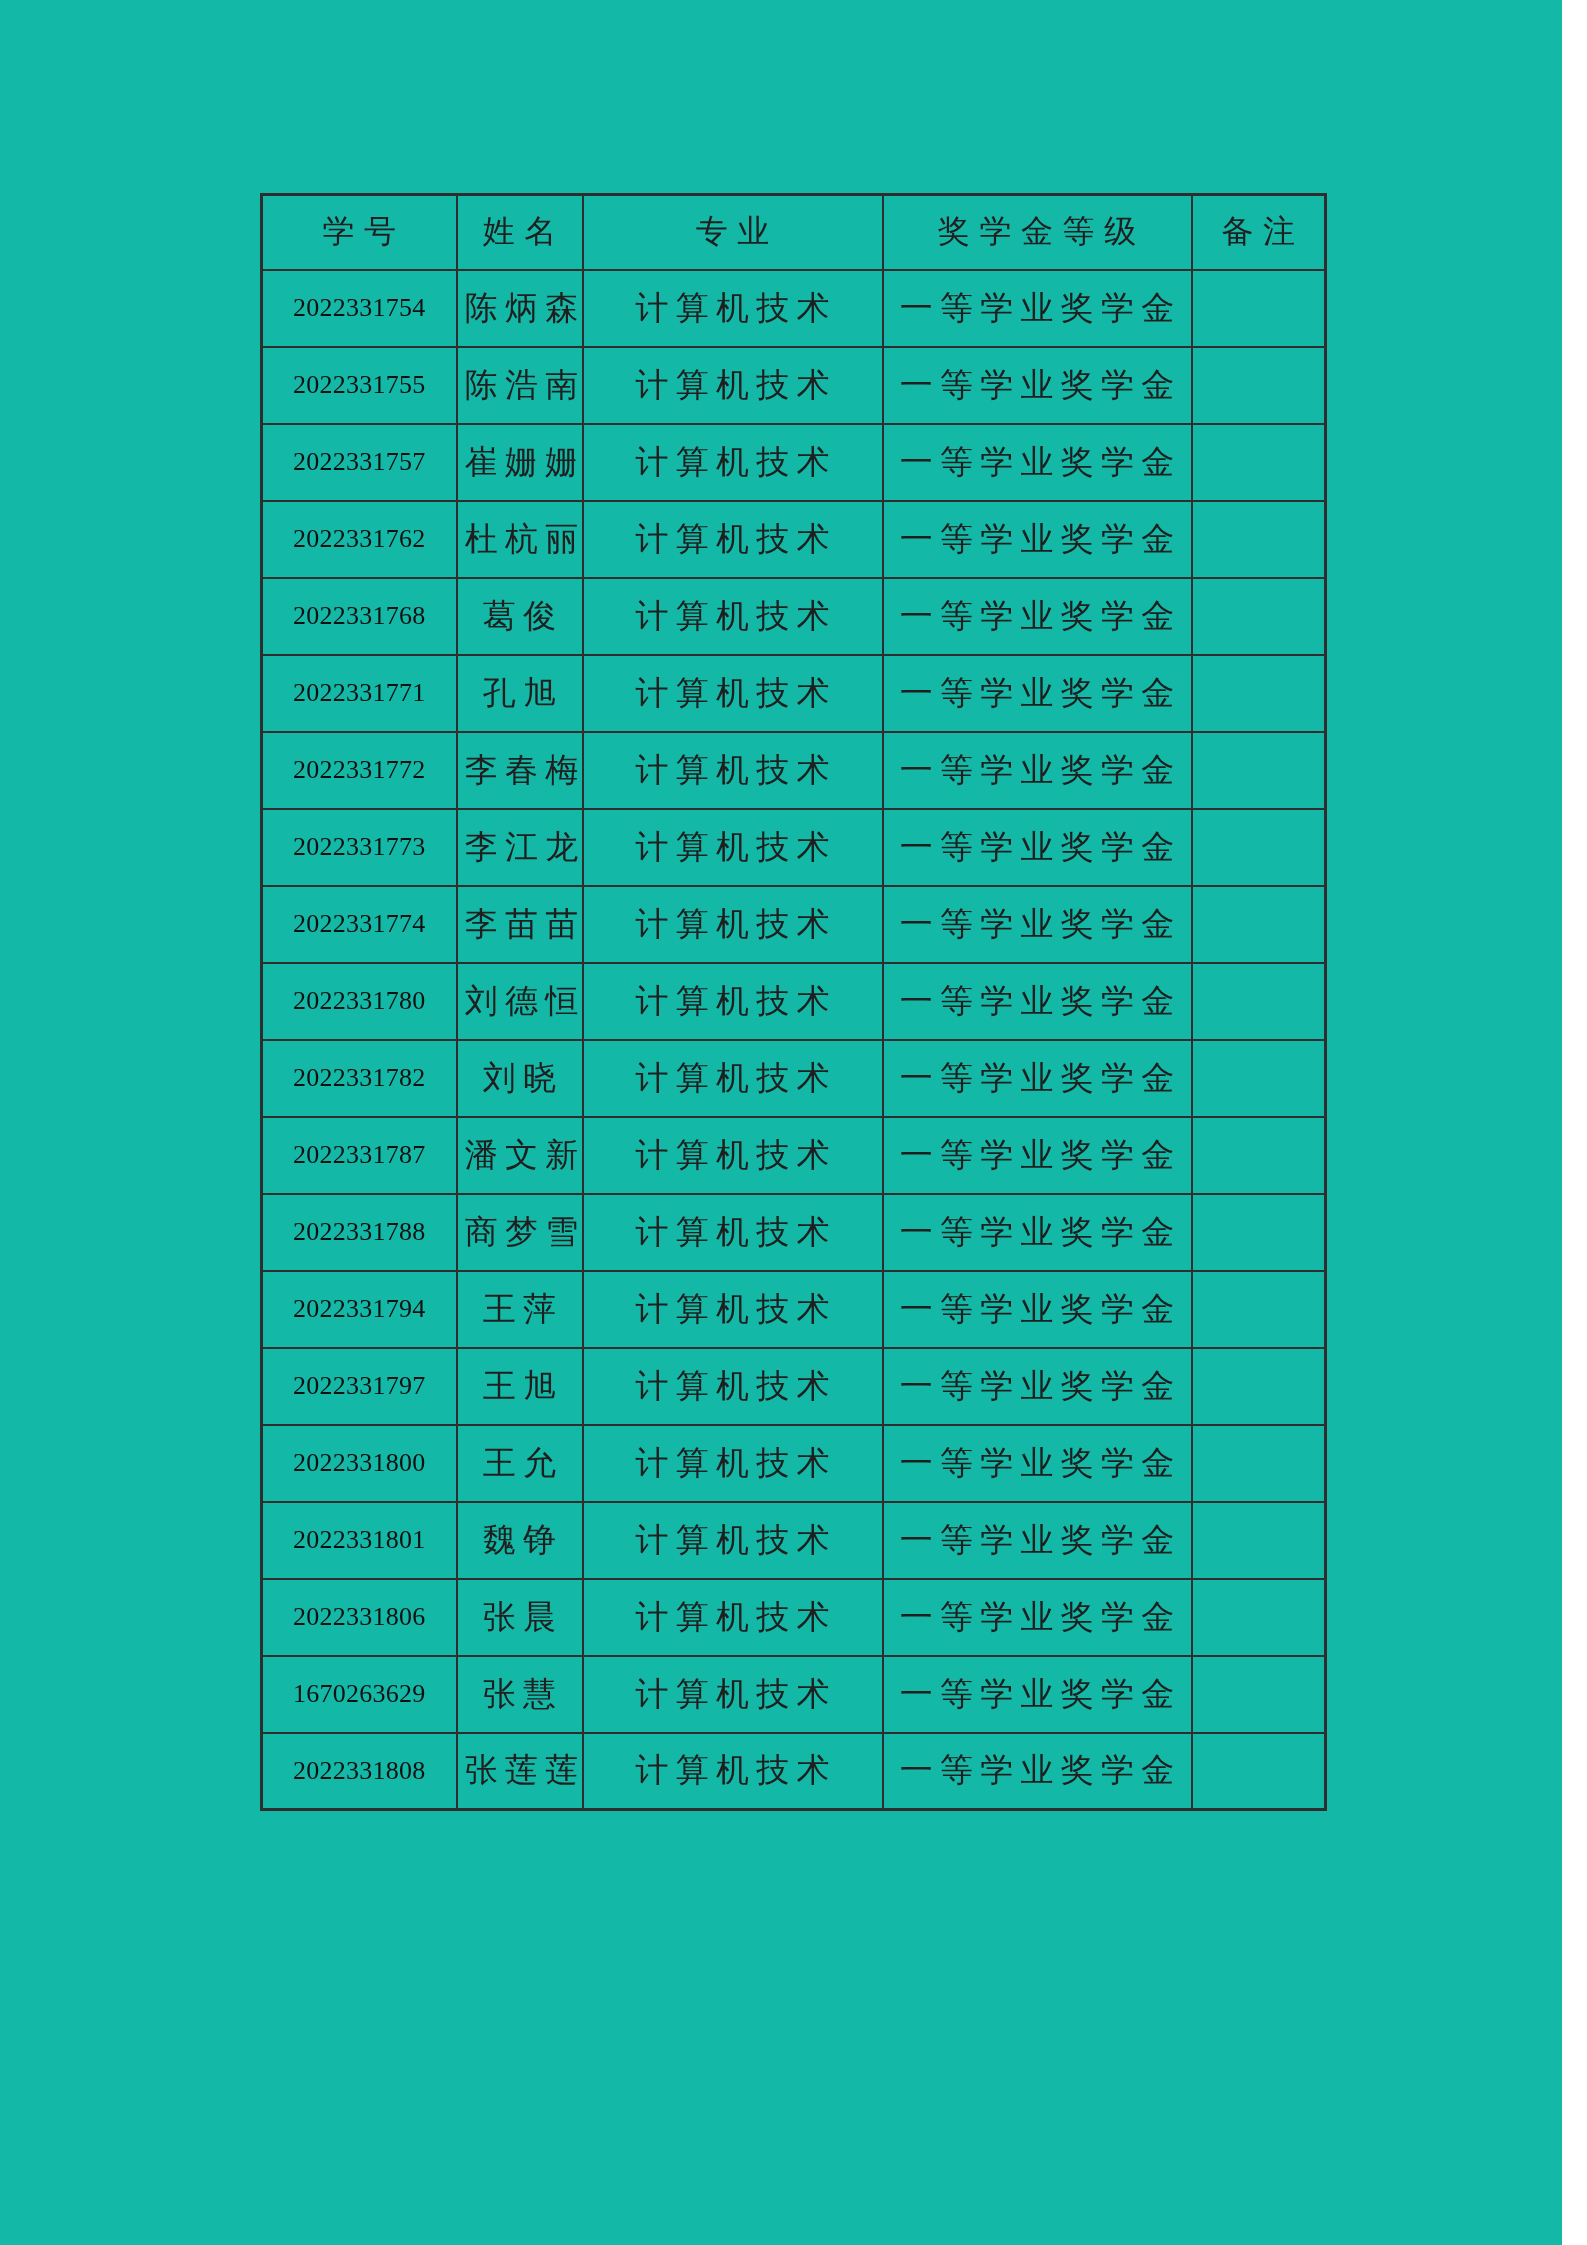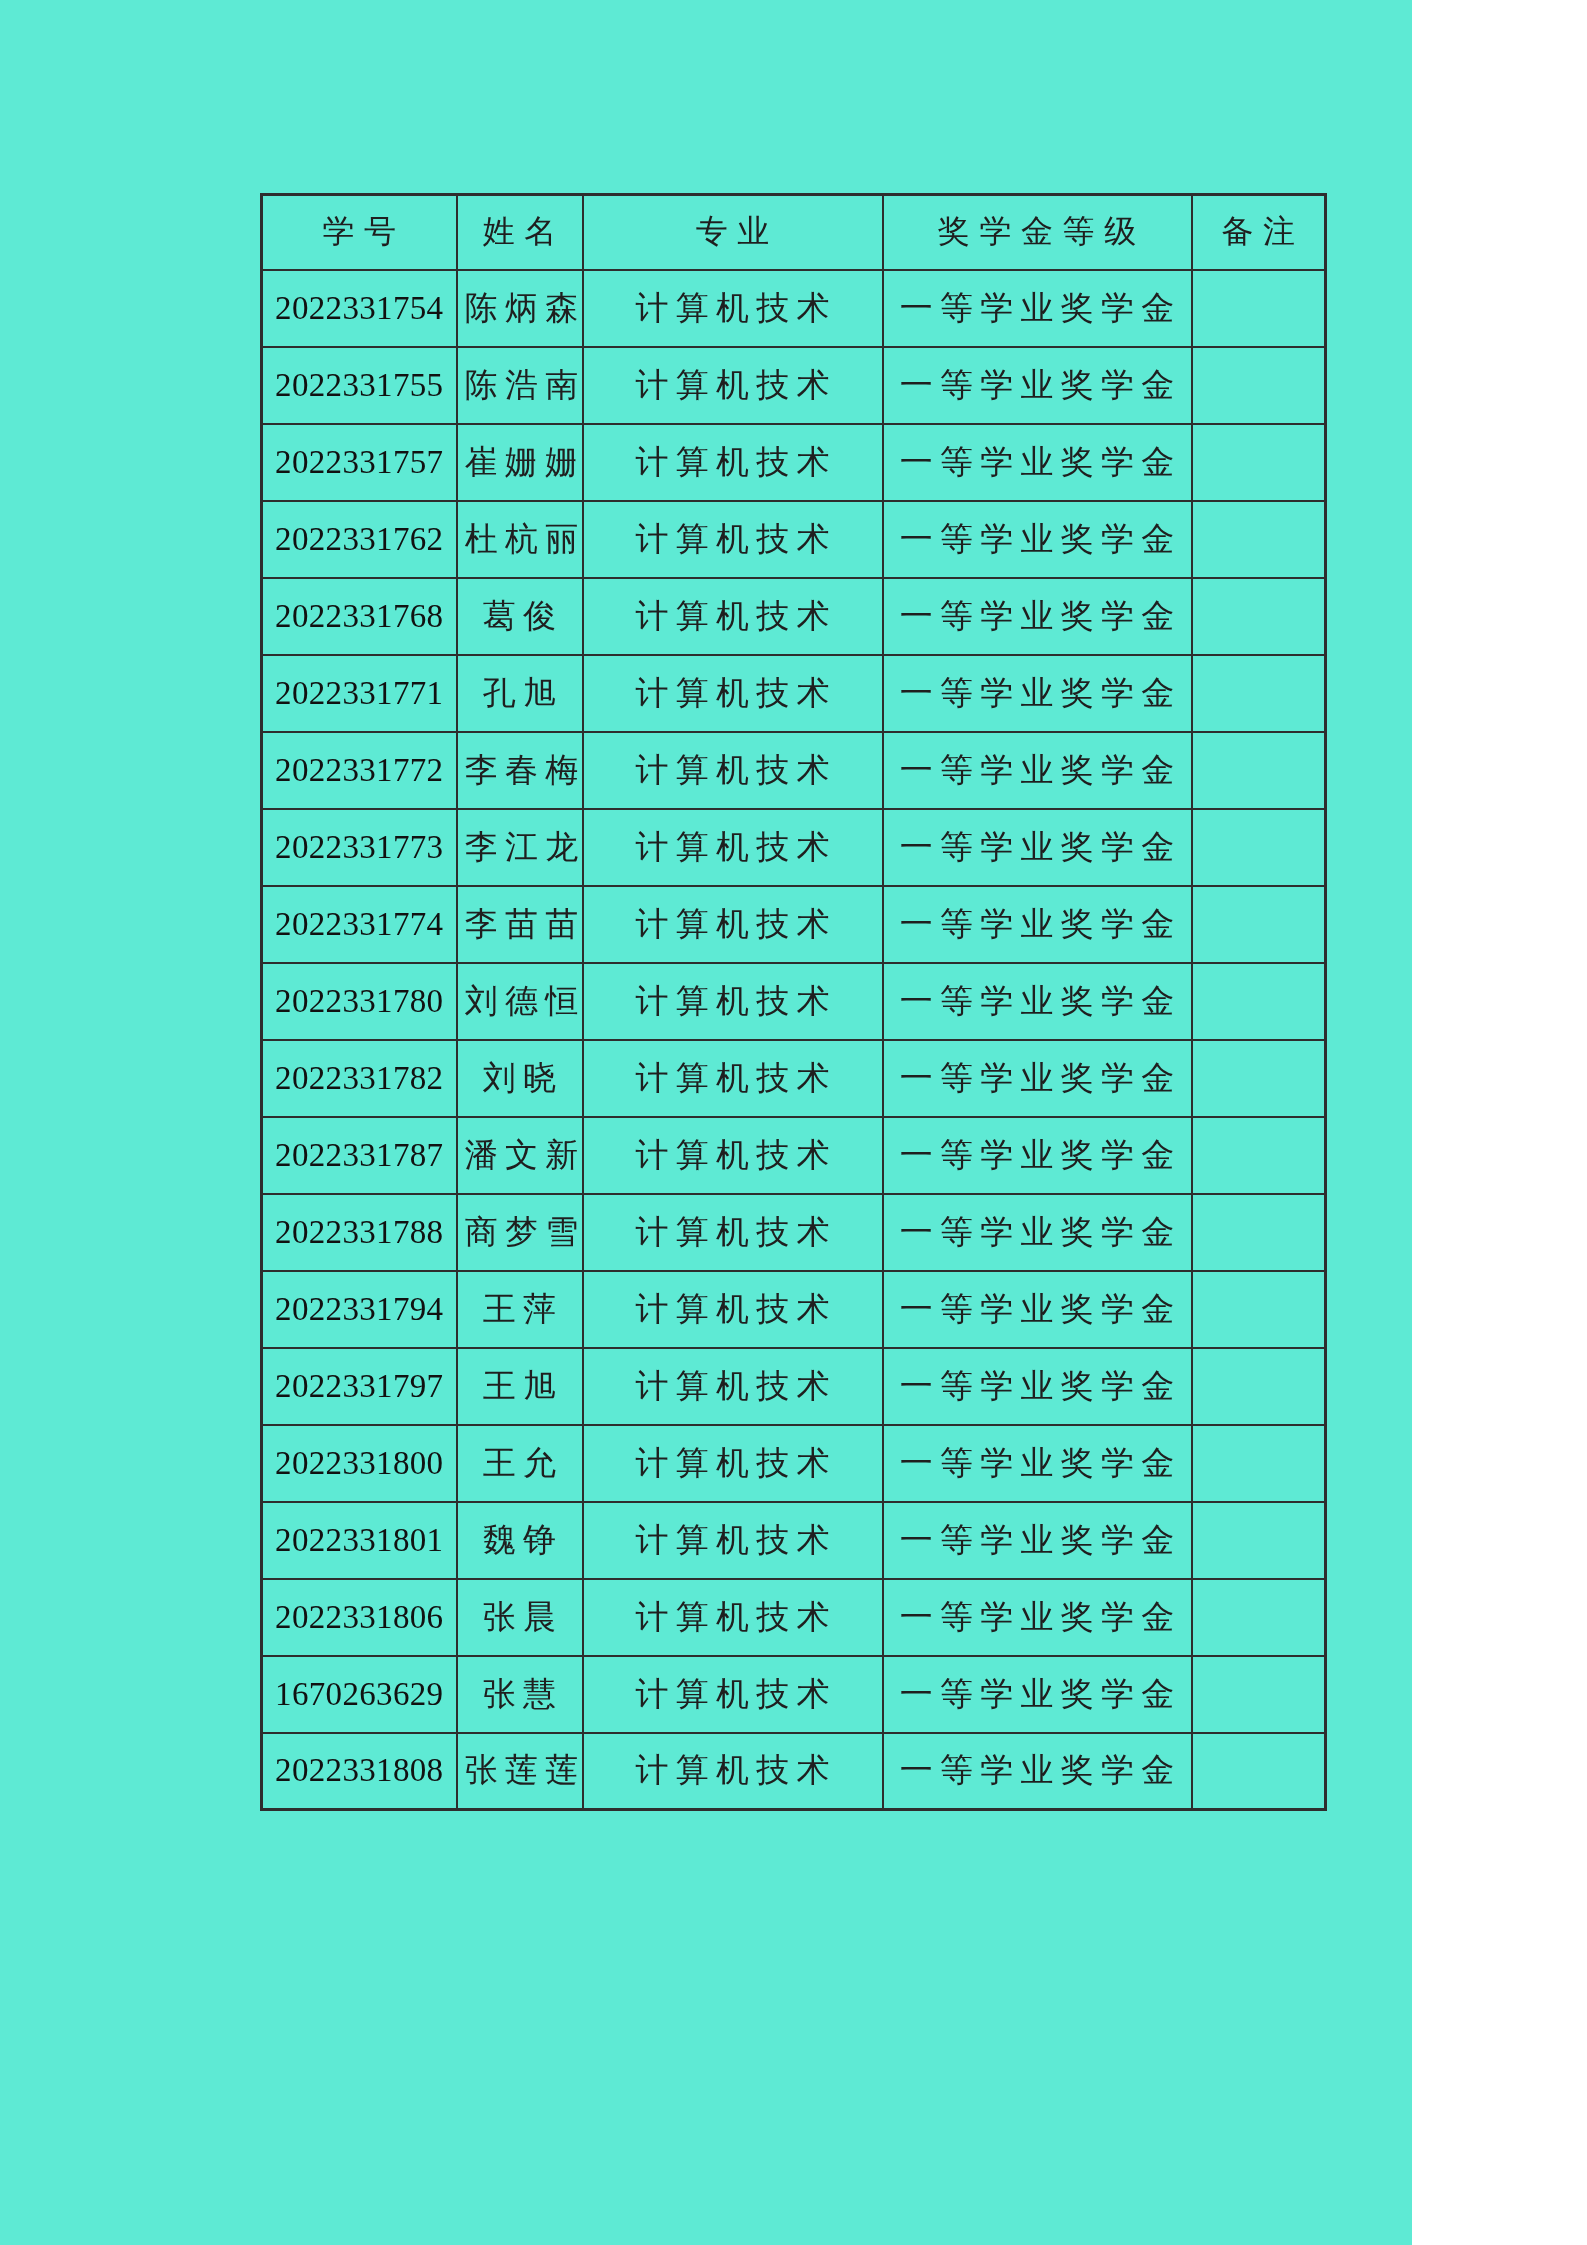--- a/index.html
+++ b/index.html
@@ -1,21 +1,21 @@
 <!DOCTYPE html>
 <html lang="zh"><head>
 <meta charset="utf-8">
 <style>
   * { margin: 0; padding: 0; box-sizing: border-box; }
   html, body { background: #ffffff; }
   .page {
     position: relative;
-    width: 1412px;
+    width: 1562px;
     height: 2245px;
-    background: #5eead4;
+    background: #14b8a6;
     overflow: hidden;
     font-family: "Liberation Serif", "DejaVu Serif", serif;
     color: #1a1a1a;
   }
   table.scholarship {
     position: absolute;
     left: 260px;
     top: 193px;
     width: 1064px;
     border-collapse: collapse;
@@ -33,21 +33,21 @@
   }
   table.scholarship thead tr { height: 75px; }
   table.scholarship tbody tr { height: 77px; }
   th.h-cjk {
     font-size: 32px;
     letter-spacing: 0.30em;
     text-indent: 0.30em;
     color: #1f1f1f;
   }
   td.c-id {
-    font-size: 33px;
+    font-size: 26px;
     letter-spacing: 0.01em;
     color: #111111;
   }
   td.c-cjk {
     font-size: 33px;
     letter-spacing: 0.22em;
     text-indent: 0.22em;
     color: #1f1f1f;
   }
   td.c-remark { font-size: 33px; }

